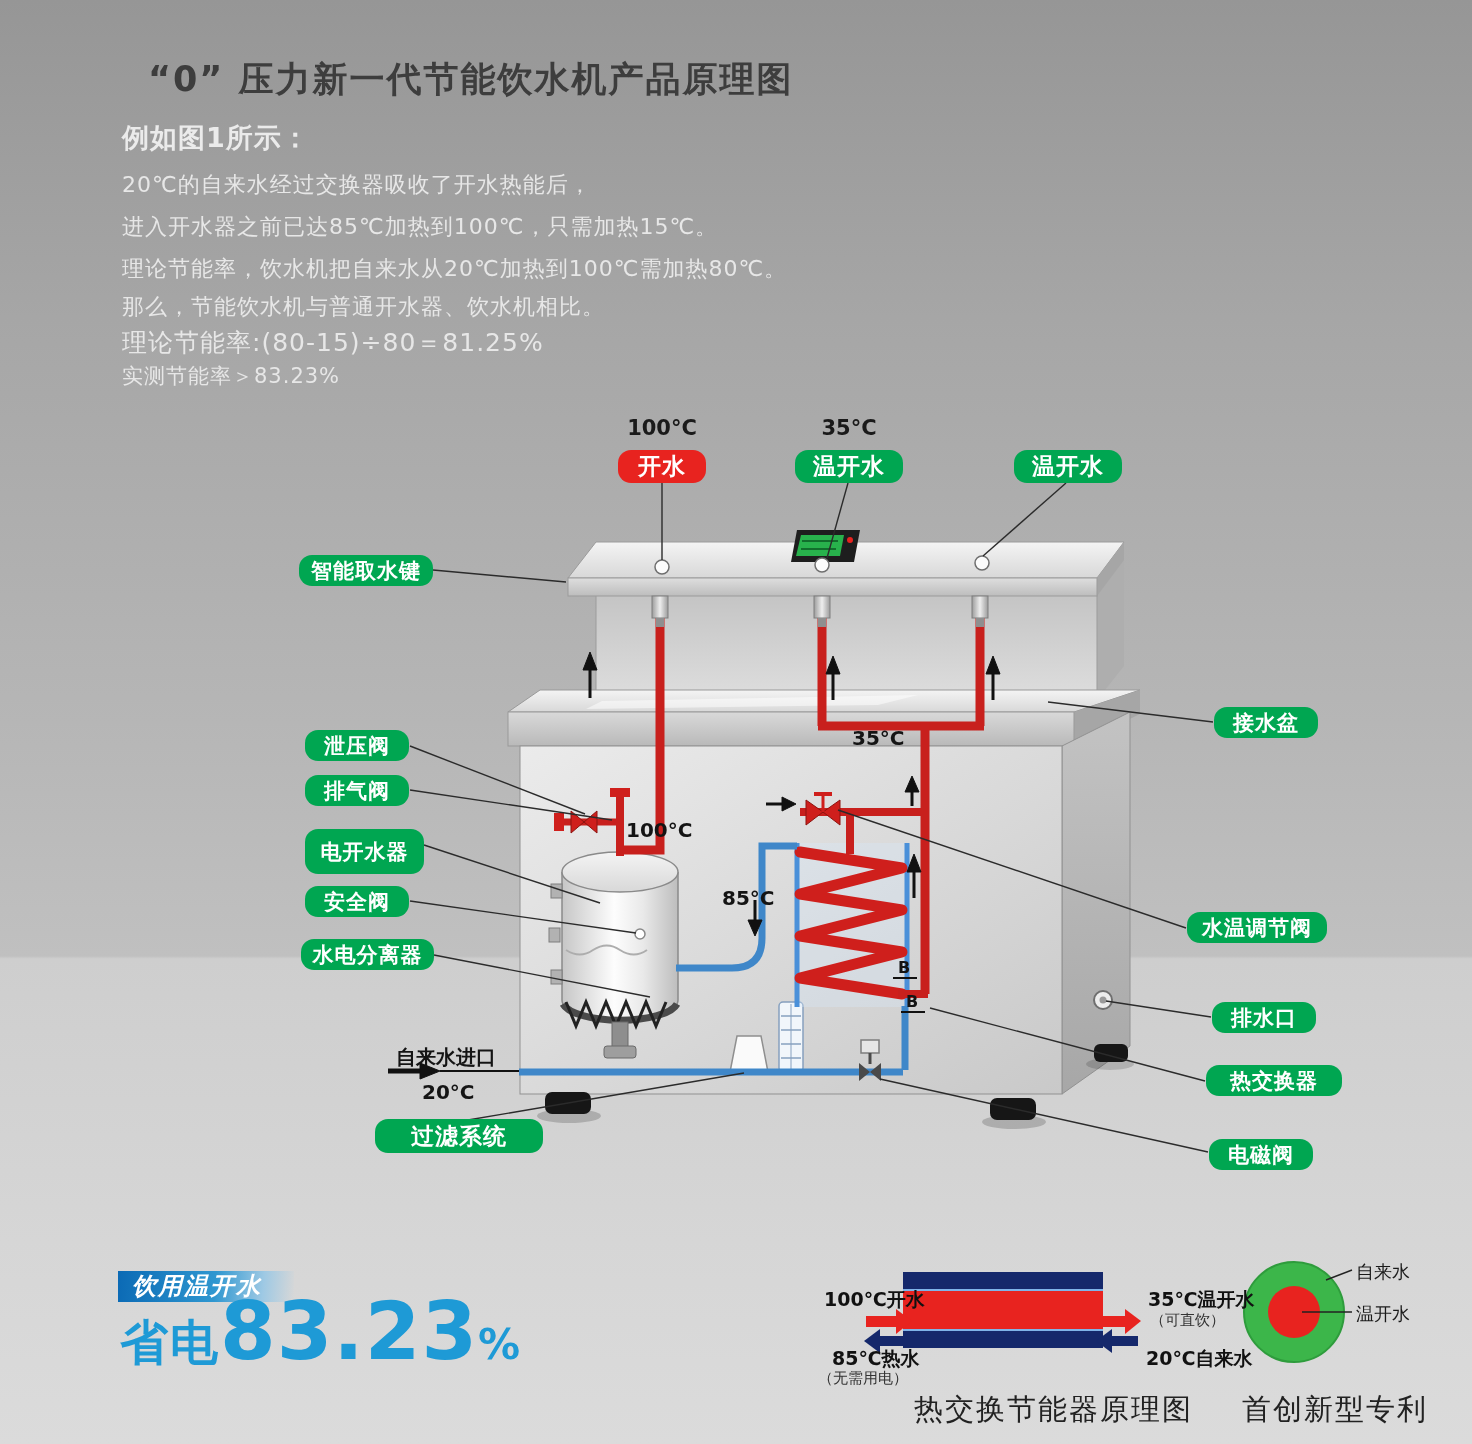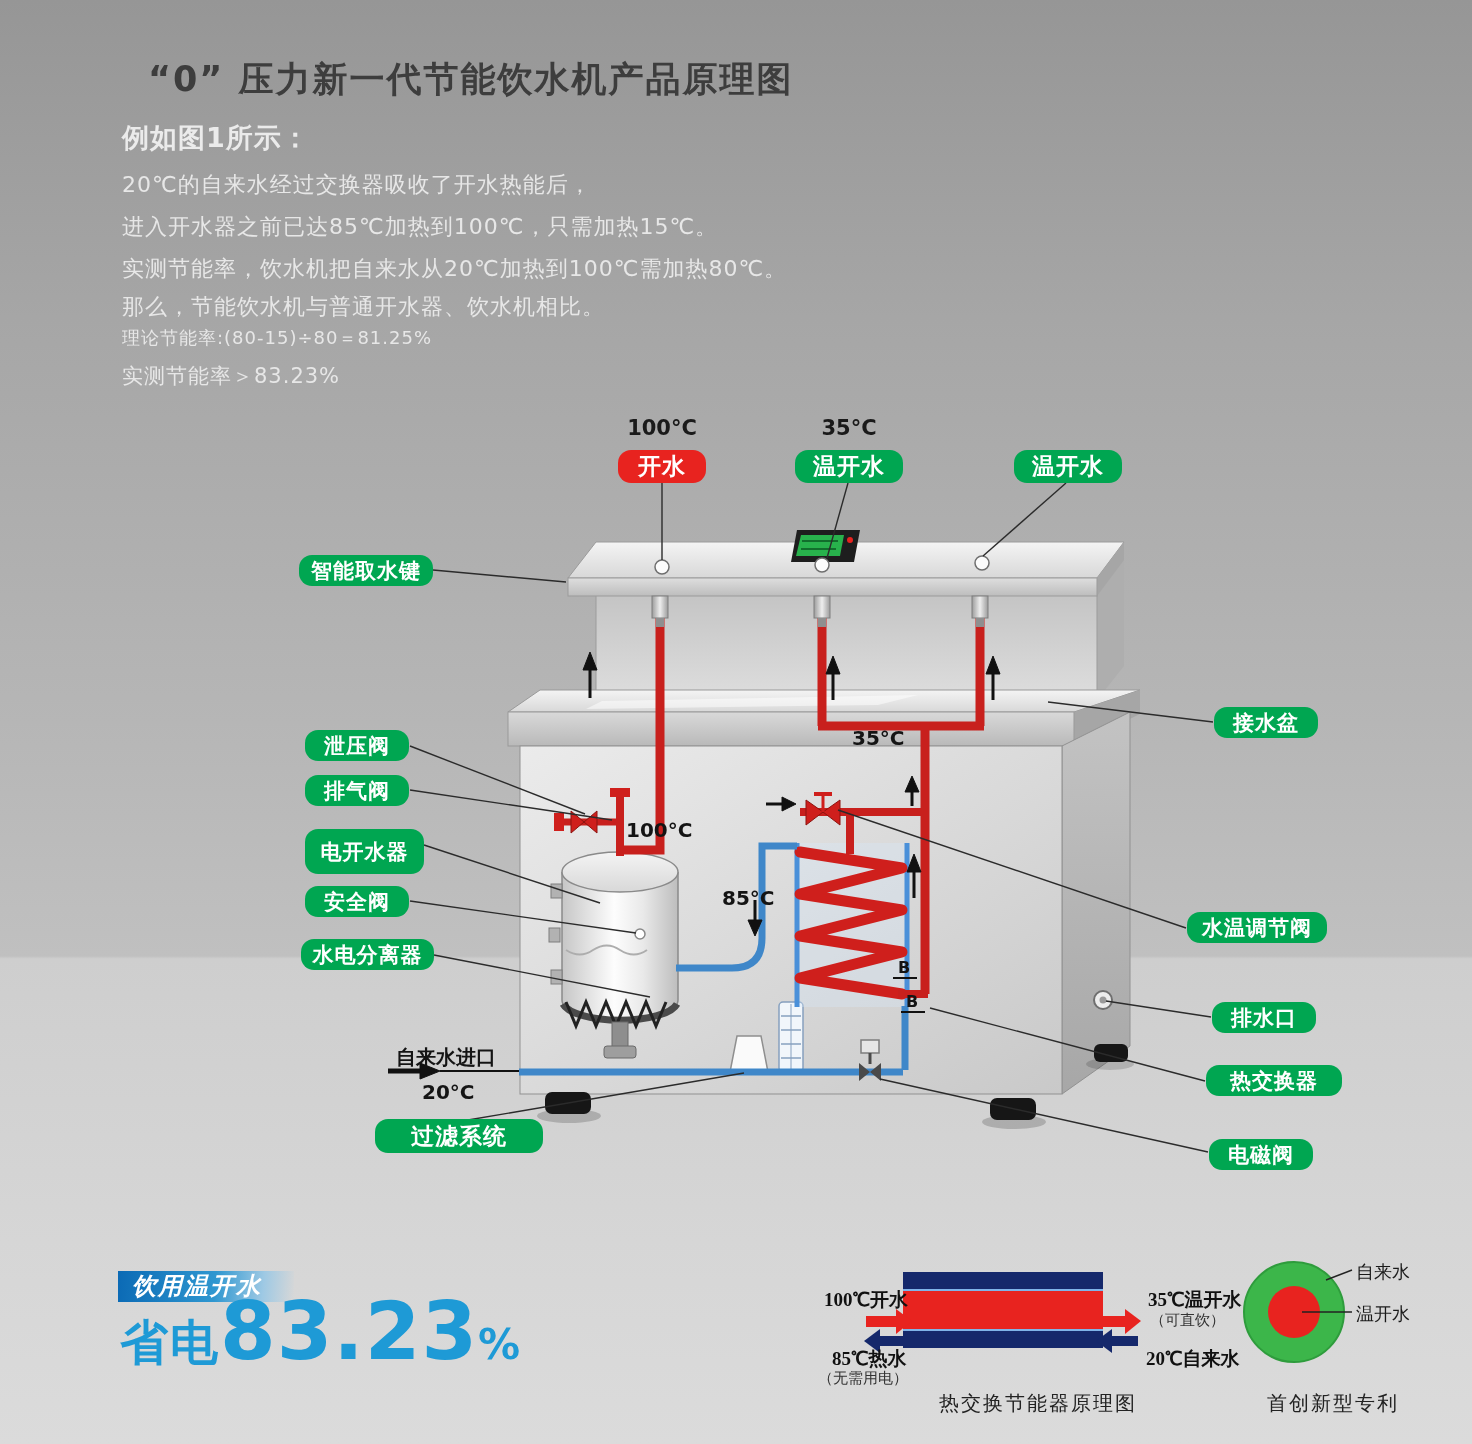--- a/index.html
+++ b/index.html
@@ -27,23 +27,23 @@
   .temp { font-weight:bold; color:#1a1a1a; font-size:21px; text-align:center; }
   .banner {
     background:linear-gradient(95deg,#0b6ab5 0%,#2f97d0 55%,#9ec9e4 82%,rgba(190,215,235,0) 100%);
     color:#ffffff; font-style:italic; font-weight:bold; font-size:24px;
     line-height:31px; padding-left:14px; letter-spacing:2px;
   }
   .bigsave { display:flex; align-items:baseline; color:#1e9ad6; font-weight:bold;justify-content:space-between; }
   .bigsave .prefix { font-size:48px; letter-spacing:2px; }
   .bigsave .number { font-size:80px; letter-spacing:1px; line-height:1; }
   .bigsave .pct { font-size:42px; }
-  .xlabel { font-size:19px; font-weight:bold; color:#111; white-space:nowrap;font-family:Liberation Serif, serif; }
+  .xlabel { font-size:19px; font-weight:bold; color:#111; white-space:nowrap; }
   .xnote { font-size:15px; color:#333; white-space:nowrap; }
-  .caption { font-size:20px; color:#222; letter-spacing:2px; white-space:nowrap;margin-left:25px; }
+  .caption { font-size:29px; color:#222; letter-spacing:2px; white-space:nowrap; }
   .plabel { font-size:18px; color:#1a1a1a; white-space:nowrap; }
 </style>
 </head>
 <body>
 
 <div class="canvas">
 
   <svg class="art" width="1472" height="1444" viewBox="0 0 1472 1444">
     <defs>
       <linearGradient id="slabTopGrad" x1="0" y1="0" x2="0" y2="1">
@@ -292,23 +292,23 @@
       <circle cx="1294" cy="1312" r="26" fill="#e8231f"></circle>
       <line x1="1326" y1="1280" x2="1352" y2="1270" stroke="#222222" stroke-width="1.5"></line>
       <line x1="1302" y1="1312" x2="1352" y2="1312" stroke="#222222" stroke-width="1.5"></line>
     </g>
   </svg>
 
   <div class="abs title" style="left:148px;top:56px">“0” 压力新一代节能饮水机产品原理图</div>
   <div class="abs subtitle" style="left:122px;top:120px">例如图1所示：</div>
   <div class="abs desc" style="left:122px;top:170px">20℃的自来水经过交换器吸收了开水热能后，</div>
   <div class="abs desc" style="left:122px;top:212px">进入开水器之前已达85℃加热到100℃，只需加热15℃。</div>
-  <div class="abs desc" style="left:122px;top:254px">实测节能率，饮水机把自来水从20℃加热到100℃需加热80℃。</div>
+  <div class="abs desc" style="left:122px;top:254px">理论节能率，饮水机把自来水从20℃加热到100℃需加热80℃。</div>
   <div class="abs desc" style="left:122px;top:292px">那么，节能饮水机与普通开水器、饮水机相比。</div>
-  <div class="abs desc" style="left:122px;top:326px;font-size:18px">理论节能率:(80-15)÷80＝81.25%</div>
+  <div class="abs desc" style="left:122px;top:326px;font-size:25px">理论节能率:(80-15)÷80＝81.25%</div>
   <div class="abs desc" style="left:122px;top:362px;font-size:21px">实测节能率＞83.23%</div>
 
   <div class="abs temp" style="left:627px;top:416px;width:70px">100°C</div>
   <div class="abs temp" style="left:819px;top:416px;width:60px">35°C</div>
   <div class="abs badge red big" style="left:618px;top:450px;width:88px;height:33px">开水</div>
   <div class="abs badge green big" style="left:795px;top:450px;width:108px;height:33px">温开水</div>
   <div class="abs badge green big" style="left:1014px;top:450px;width:108px;height:33px">温开水</div>
 
   <div class="abs badge green" style="left:299px;top:555px;width:134px;height:31px">智能取水键</div>
   <div class="abs badge green" style="left:305px;top:730px;width:104px;height:31px">泄压阀</div>

